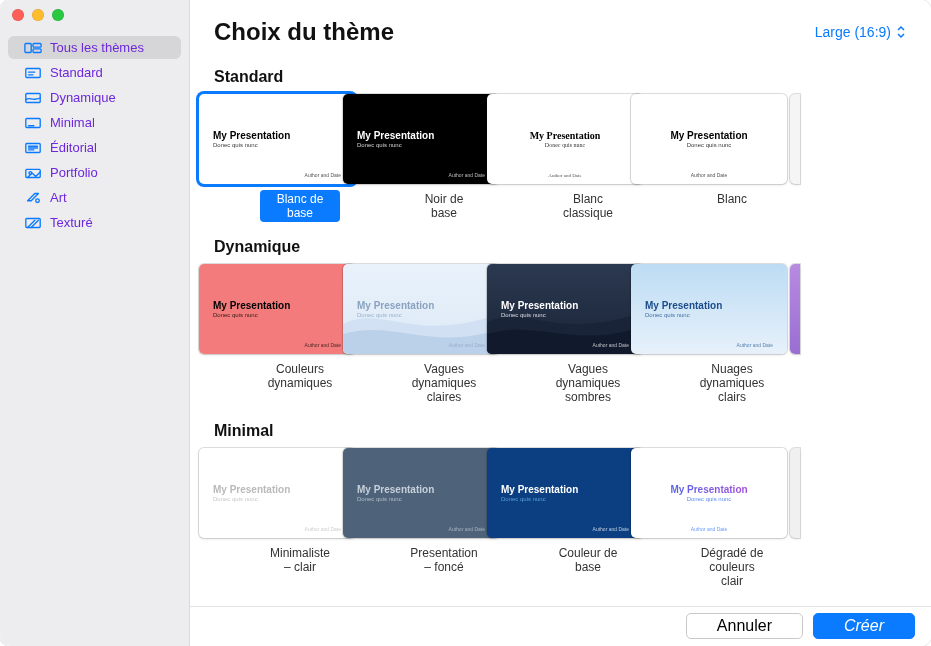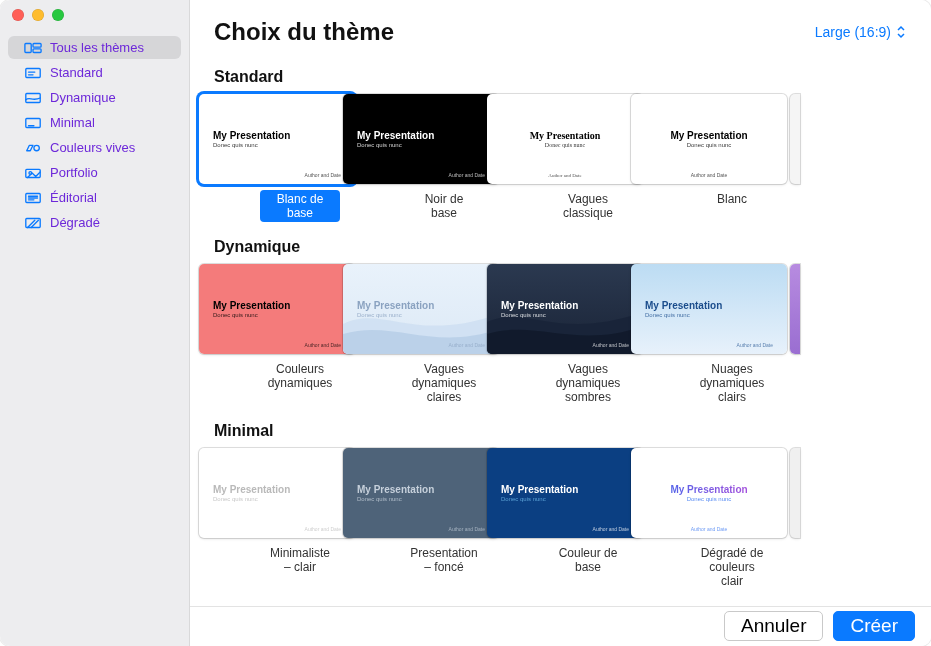--- a/index.html
+++ b/index.html
@@ -36,22 +36,22 @@
   .thumb .pa { position: absolute; bottom: 6px; right: 14px; font-size: 5px; opacity: 0.7; }
   .thumb.center .pt, .thumb.center .ps { padding-left: 0; text-align: center; }
   .thumb.center .pa { left: 0; right: 0; text-align: center; }
   .tlabel { font-size: 12px; color: #333; text-align: center; padding: 2px 8px; border-radius: 4px; margin-left: 46px; }
   .tlabel.sel { background: #0a7aff; color: #fff; }
   .peek { width: 10px; height: 90px; border-radius: 5px 0 0 5px; box-shadow: 0 0 0 1px rgba(0,0,0,0.12), 0 1px 3px rgba(0,0,0,0.12); flex-shrink: 0; }
   
   .waves { position: absolute; inset: 0; }
   
   .footer { height: 42px; border-top: 1px solid #e3e3e3; display: flex; justify-content: flex-end; align-items: center; gap: 10px; padding: 0 16px; background: #fff; }
-  .btn { font-size: 19px; padding: 3px 16px; border-radius: 5px; border: 1px solid #c9c9c9; background: #fff; cursor: default; }
-  .btn.primary { background: #0a7aff; border-color: #0a7aff; color: #fff; }
+  .btn { font-size: 16px; padding: 3px 30px; border-radius: 5px; border: 1px solid #c9c9c9; background: #fff; cursor: default; }
+  .btn.primary { background: #0a7aff; border-color: #0a7aff; color: #fff; font-style: italic; }
 </style>
 </head>
 <body>
 
 <div class="window">
   <div class="row">
 
     <div class="sidebar">
       <div class="traffic">
         <div class="dot red"></div>
@@ -93,56 +93,56 @@
               <svg viewBox="0 0 20 14" stroke-linecap="round" stroke-linejoin="round">
                 <rect x="2" y="2" width="16" height="10" rx="1"></rect>
                 <line x1="5" y1="10" x2="11" y2="10"></line>
               </svg>
             </span>
             <span>Minimal</span>
           </div>
           <div class="side-item">
             <span class="sicon">
               <svg viewBox="0 0 20 14" stroke-linecap="round" stroke-linejoin="round">
-                <path d="M3 10 L7 10 L10 4 L6 4 Z"></path>
-                <circle cx="14" cy="7" r="3"></circle>
-              </svg>
-            </span>
-            <span>Couleurs vives</span>
+                <rect x="2" y="2" width="16" height="10" rx="1"></rect>
+                <line x1="5" y1="5" x2="15" y2="5"></line>
+                <line x1="5" y1="7" x2="15" y2="7"></line>
+                <line x1="5" y1="9" x2="11" y2="9"></line>
+              </svg>
+            </span>
+            <span>Éditorial</span>
           </div>
           <div class="side-item">
             <span class="sicon">
               <svg viewBox="0 0 20 14" stroke-linecap="round" stroke-linejoin="round">
                 <rect x="2" y="3" width="16" height="9" rx="1"></rect>
                 <circle cx="7" cy="7" r="1.5"></circle>
                 <path d="M4 12 L9 7 L13 11 L18 6"></path>
               </svg>
             </span>
             <span>Portfolio</span>
           </div>
           <div class="side-item">
             <span class="sicon">
               <svg viewBox="0 0 20 14" stroke-linecap="round" stroke-linejoin="round">
-                <rect x="2" y="2" width="16" height="10" rx="1"></rect>
-                <line x1="5" y1="5" x2="15" y2="5"></line>
-                <line x1="5" y1="7" x2="15" y2="7"></line>
-                <line x1="5" y1="9" x2="11" y2="9"></line>
-              </svg>
-            </span>
-            <span>Éditorial</span>
+                <path d="M4 10 L8 10 L16 2 L12 2 Z"></path>
+                <circle cx="15" cy="10" r="2"></circle>
+              </svg>
+            </span>
+            <span>Art</span>
           </div>
           <div class="side-item">
             <span class="sicon">
               <svg viewBox="0 0 20 14" stroke-linecap="round" stroke-linejoin="round">
                 <rect x="2" y="2" width="16" height="10" rx="1"></rect>
                 <line x1="4" y1="12" x2="12" y2="4"></line>
                 <line x1="8" y1="12" x2="16" y2="4"></line>
               </svg>
             </span>
-            <span>Dégradé</span>
+            <span>Texturé</span>
           </div>
         </div>
     </div>
 
     <div class="main">
       <div class="hdr">
         <h1>Choix du thème</h1>
         <div class="aspect">
           <span>Large (16:9)</span>
           <span class="updown">
@@ -171,21 +171,21 @@
                 <div class="pa" style="color:#ffffff;">Author and Date</div>
               </div>
               <div class="tlabel">Noir de base</div>
             </div>
             <div class="tcard">
               <div class="thumb center" style="background: rgb(255, 255, 255);">
                 <div class="pt" style="color:#000000;font-family:Georgia,serif;">My Presentation</div>
                 <div class="ps" style="color:#000000;font-family:Georgia,serif;">Donec quis nunc</div>
                 <div class="pa" style="color:#000000;font-family:Georgia,serif;">Author and Date</div>
               </div>
-              <div class="tlabel">Vagues classique</div>
+              <div class="tlabel">Blanc classique</div>
             </div>
             <div class="tcard">
               <div class="thumb center" style="background: rgb(255, 255, 255);">
                 <div class="pt" style="color:#000000;">My Presentation</div>
                 <div class="ps" style="color:#000000;">Donec quis nunc</div>
                 <div class="pa" style="color:#000000;">Author and Date</div>
               </div>
               <div class="tlabel">Blanc</div>
             </div>
             <div class="peek" style="background: rgb(245, 245, 245);"></div>

